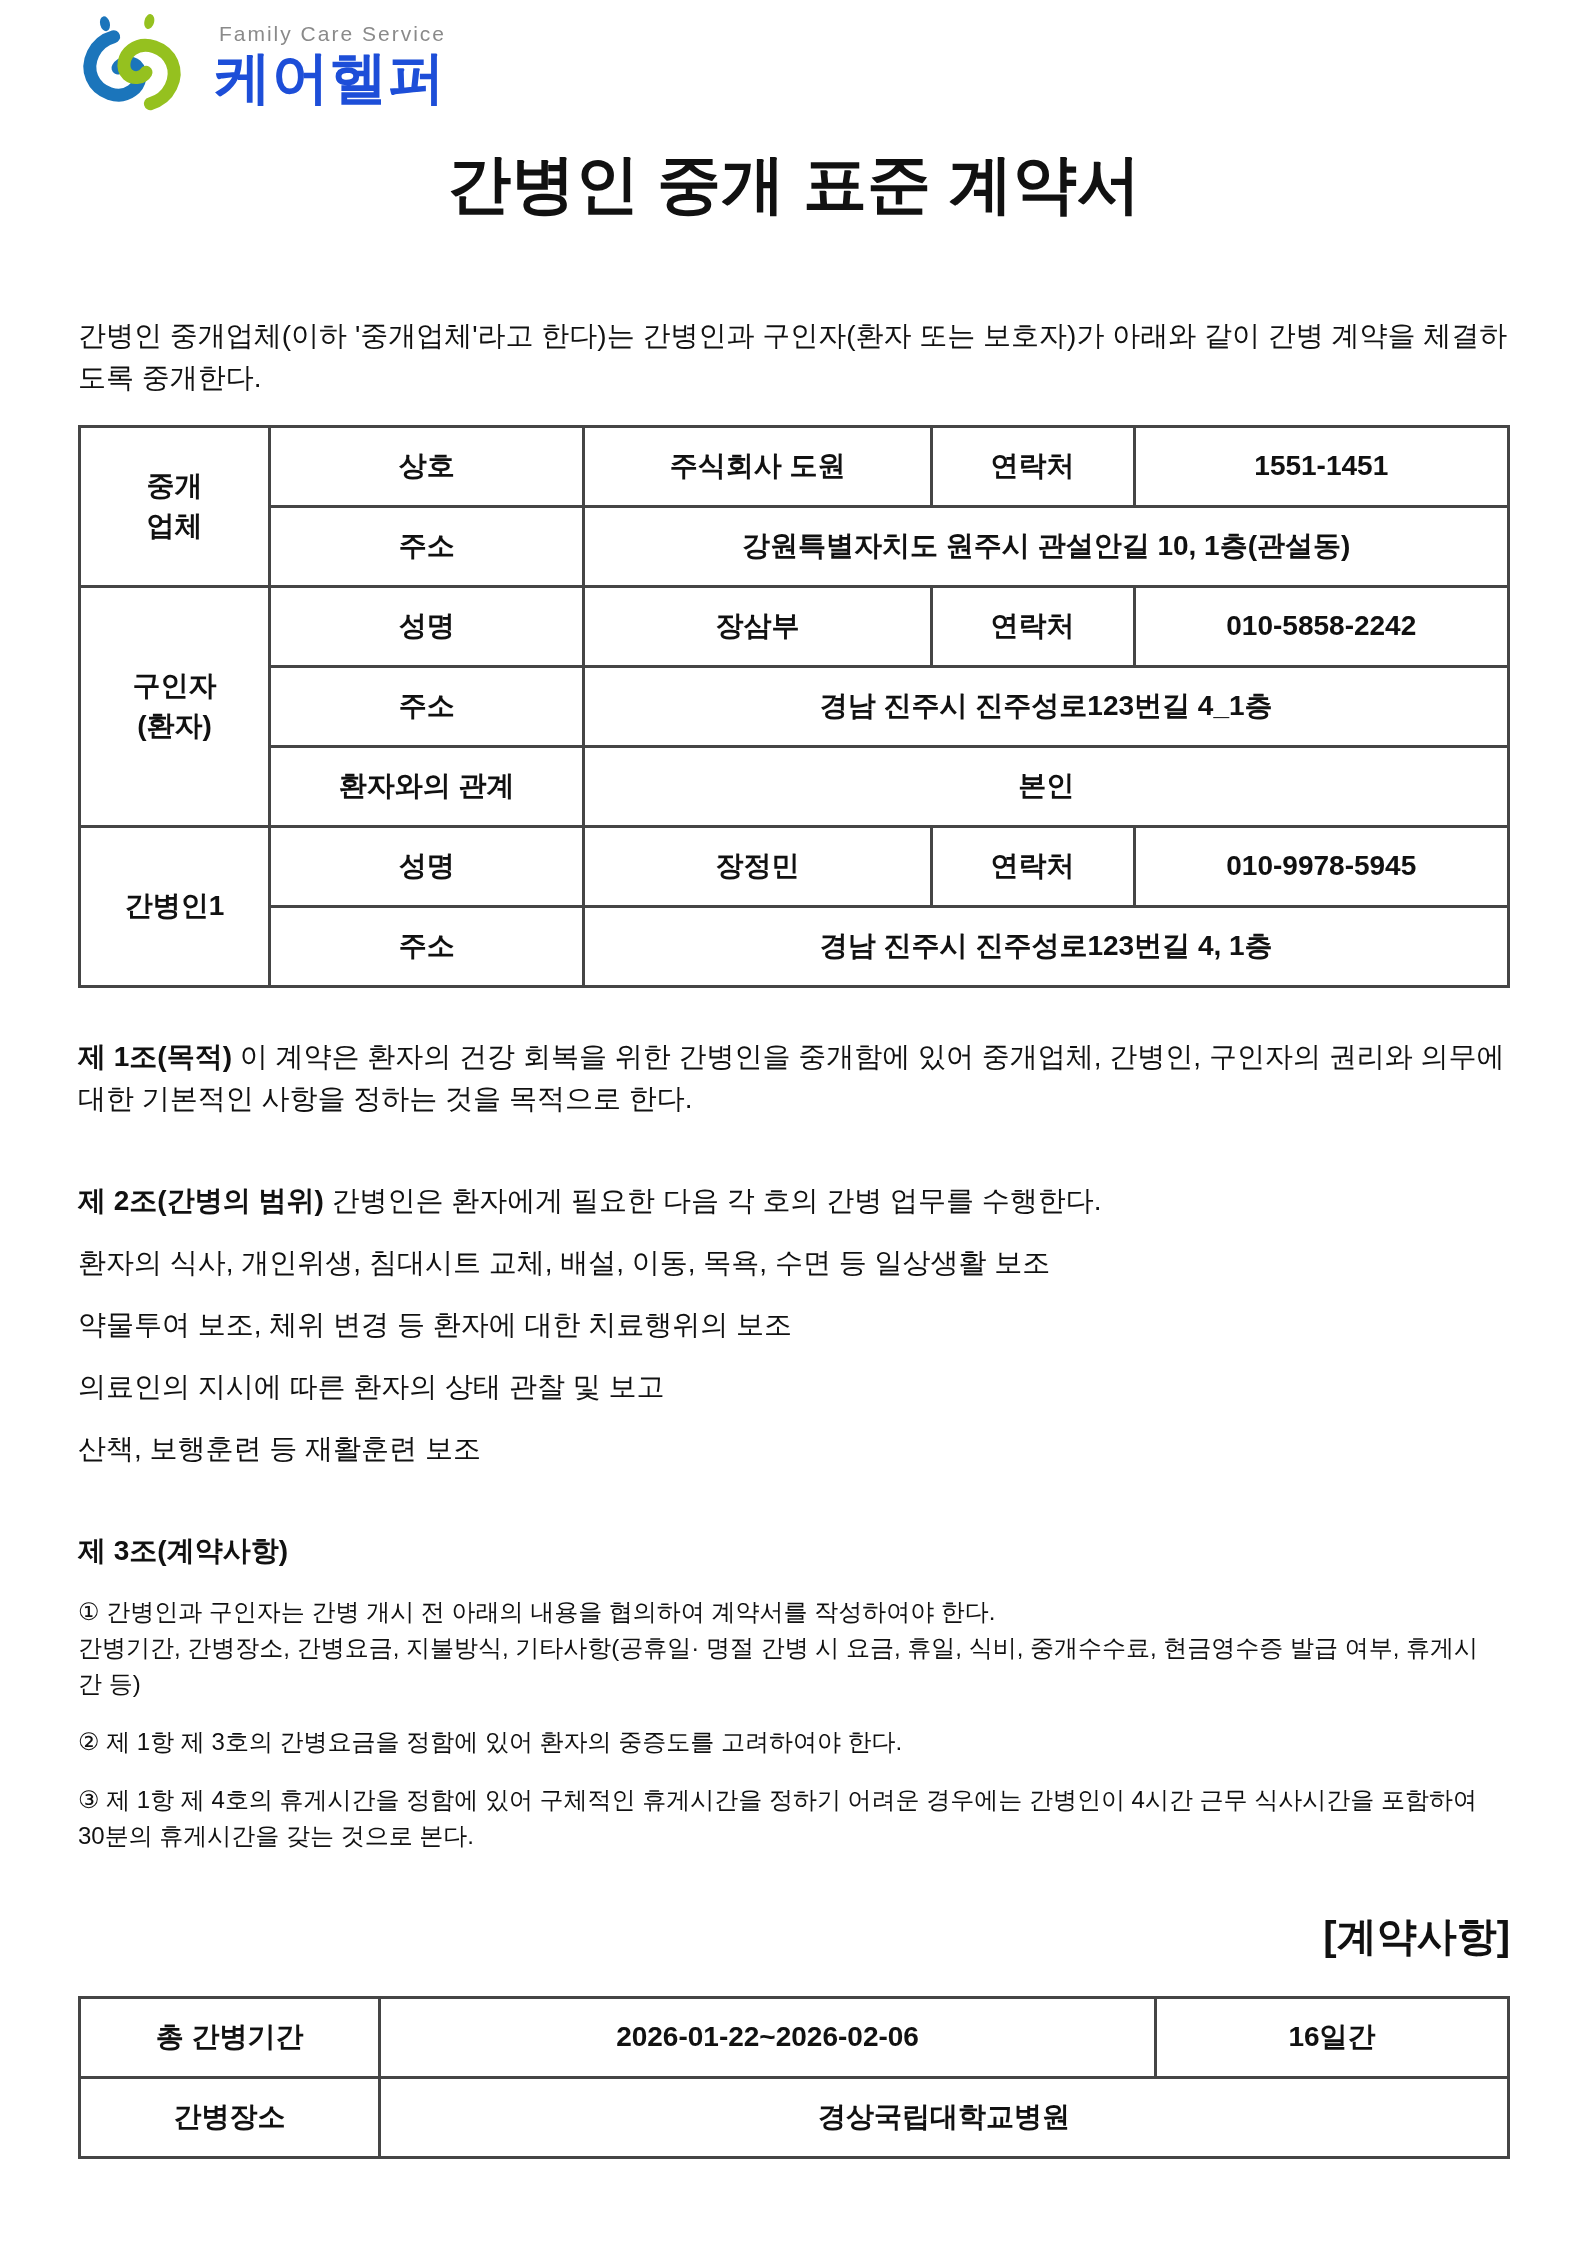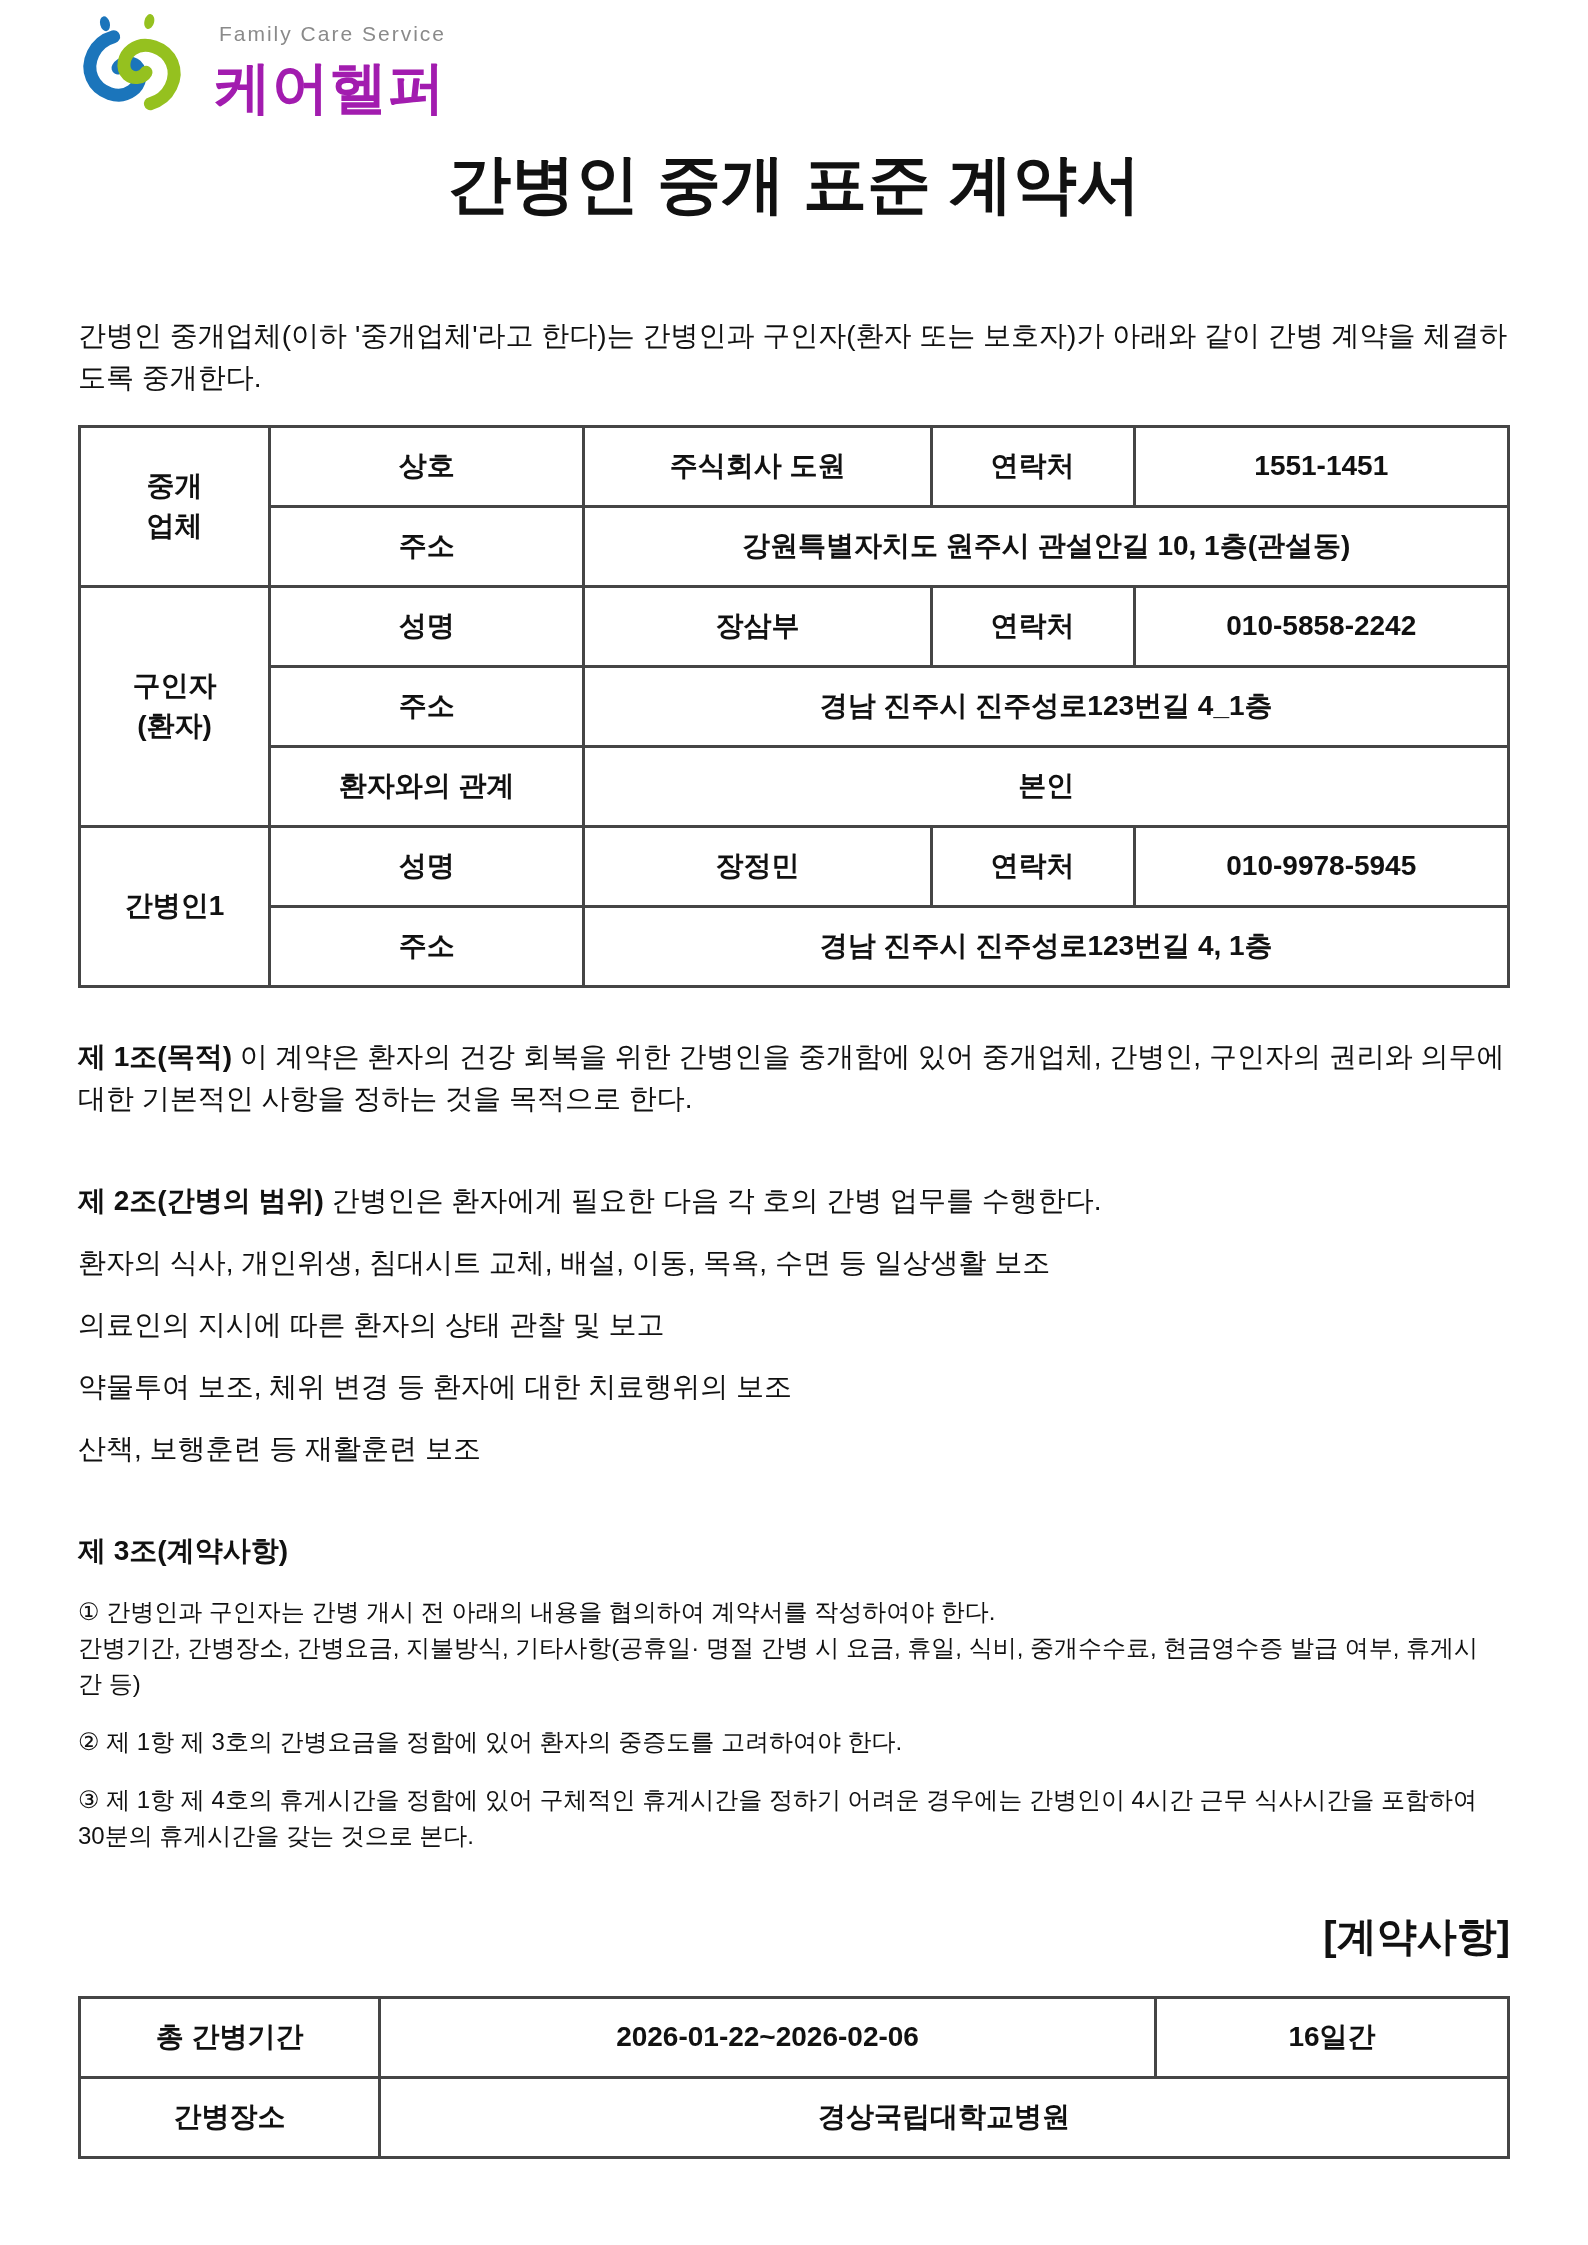--- a/index.html
+++ b/index.html
@@ -8,21 +8,21 @@
     background: #ffffff; color: #111111;
     font-family: "Liberation Sans", "DejaVu Sans", sans-serif;
   }
   .page { box-sizing: border-box; width: 1588px; height: 2245px; padding: 14px 78px 0 78px; overflow: hidden; }
 
   
   .logo-row { display: flex; align-items: flex-start; gap: 28px; height: 120px; }
   .logo-icon { width: 108px; height: 108px; flex: 0 0 auto; }
   .logo-text { display: inline-block; padding-top: 8px; }
   .tagline { text-align: right; color: #8a8a8a; font-size: 21px; letter-spacing: 2px; white-space: nowrap; }
-  .brand { font-size: 57px; font-weight: bold; color: #a21caf; line-height: 1.05; margin-top: 12px; letter-spacing: 1px; white-space: nowrap; }
+  .brand { font-size: 57px; font-weight: bold; color: #1d4ed8; line-height: 1.05; margin-top: 2px; letter-spacing: 1px; white-space: nowrap; }
 
   
   .doc-title { text-align: center; font-size: 64px; font-weight: bold; margin: 12px 0 0 0; line-height: 1.2; }
 
   
   .intro { font-size: 28px; line-height: 1.5; margin: 92px 0 0 0; }
 
   
   table { border-collapse: collapse; width: 100%; table-layout: fixed; border-radius: 23px; }
   .parties { margin-top: 26px; }
@@ -122,22 +122,22 @@
         <td colspan="3">경남 진주시 진주성로123번길 4, 1층</td>
       </tr>
     </tbody>
   </table>
 
   <p class="article"><span class="art-head">제 1조(목적)</span><span> 이 계약은 환자의 건강 회복을 위한 간병인을 중개함에 있어 중개업체, 간병인, 구인자의 권리와 의무에 대한 기본적인 사항을 정하는 것을 목적으로 한다.</span></p>
 
   <p class="article second"><span class="art-head">제 2조(간병의 범위)</span><span> 간병인은 환자에게 필요한 다음 각 호의 간병 업무를 수행한다.</span></p>
 
   <p class="a2-item">환자의 식사, 개인위생, 침대시트 교체, 배설, 이동, 목욕, 수면 등 일상생활 보조</p>
+  <p class="a2-item">약물투여 보조, 체위 변경 등 환자에 대한 치료행위의 보조</p>
   <p class="a2-item">의료인의 지시에 따른 환자의 상태 관찰 및 보고</p>
-  <p class="a2-item">약물투여 보조, 체위 변경 등 환자에 대한 치료행위의 보조</p>
   <p class="a2-item">산책, 보행훈련 등 재활훈련 보조</p>
 
   <p class="a3-head">제 3조(계약사항)</p>
   <p class="a3-item">① 간병인과 구인자는 간병 개시 전 아래의 내용을 협의하여 계약서를 작성하여야 한다.
 간병기간, 간병장소, 간병요금, 지불방식, 기타사항(공휴일· 명절 간병 시 요금, 휴일, 식비, 중개수수료, 현금영수증 발급 여부, 휴게시간 등)</p>
   <p class="a3-item">② 제 1항 제 3호의 간병요금을 정함에 있어 환자의 중증도를 고려하여야 한다.</p>
   <p class="a3-item">③ 제 1항 제 4호의 휴게시간을 정함에 있어 구체적인 휴게시간을 정하기 어려운 경우에는 간병인이 4시간 근무 식사시간을 포함하여 30분의 휴게시간을 갖는 것으로 본다.</p>
 
   <h2 class="section-title">[계약사항]</h2>
 

